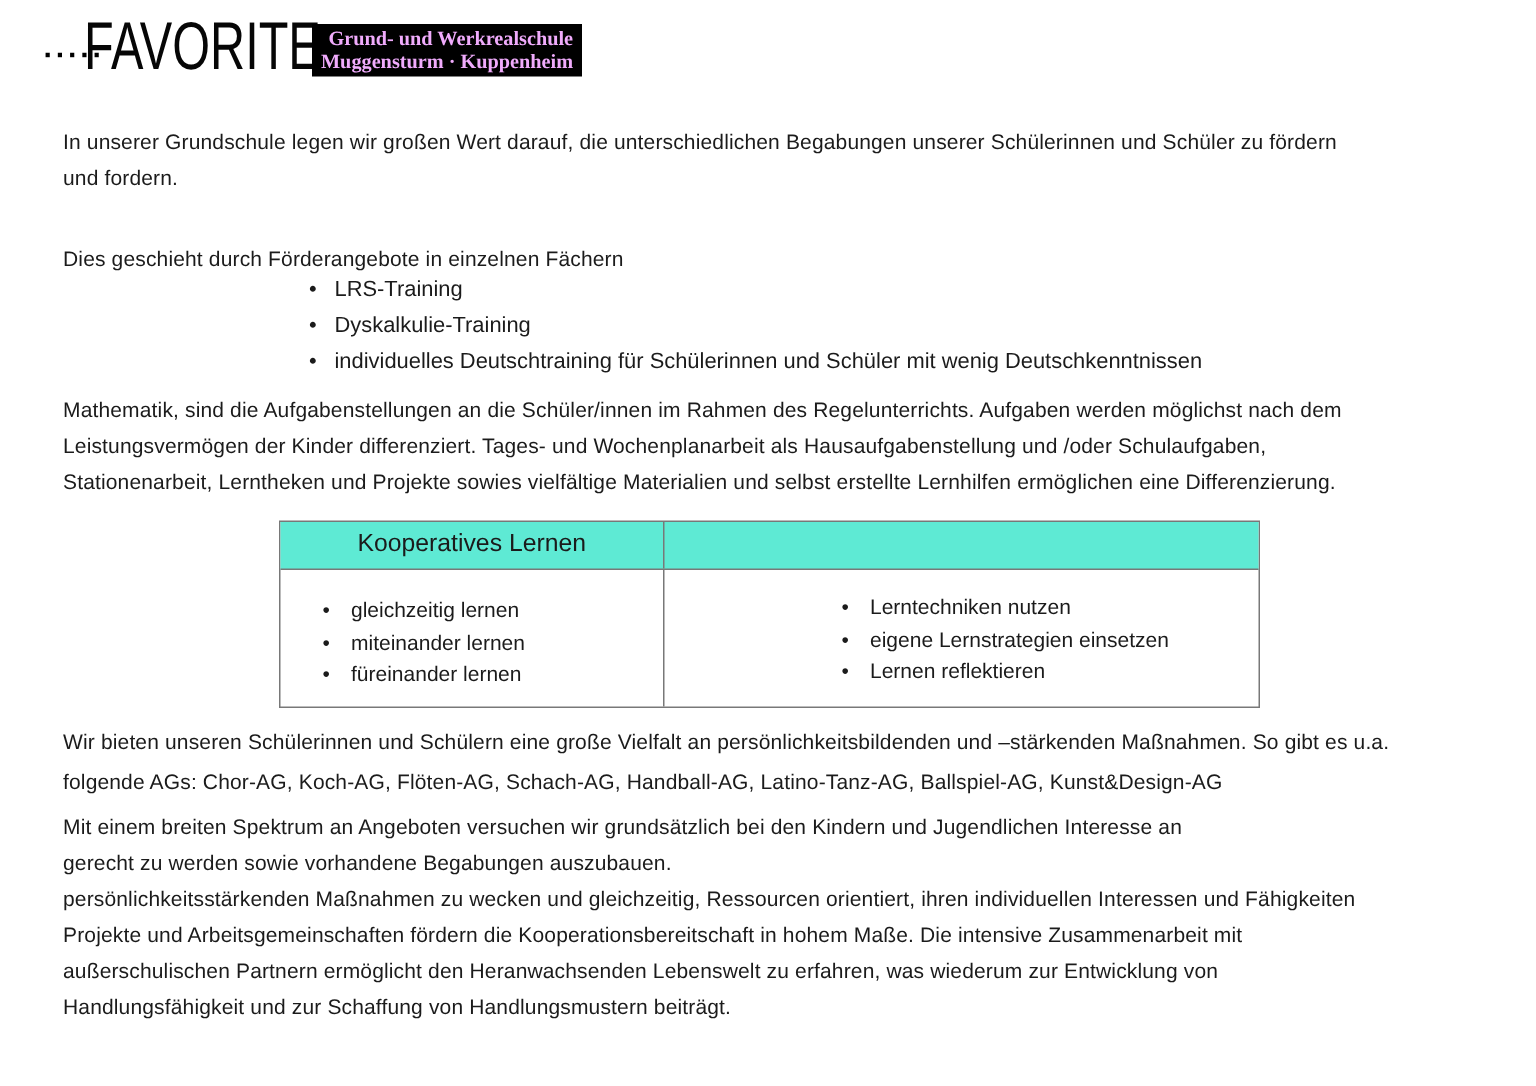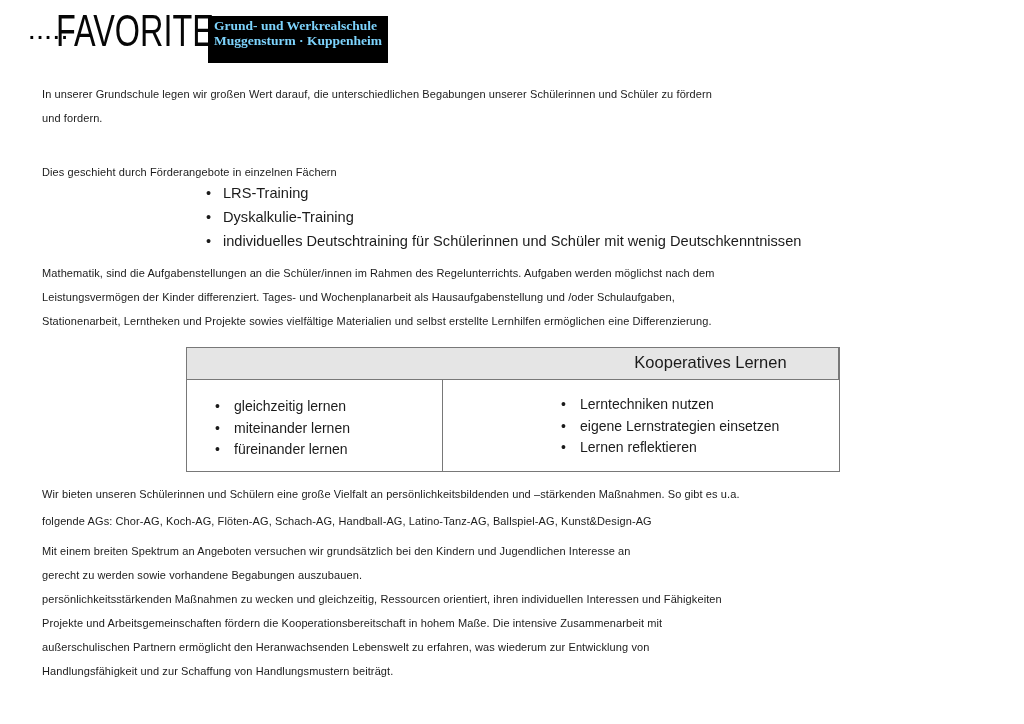--- a/index.html
+++ b/index.html
@@ -18,46 +18,46 @@
   }
   .logo-brand {
     position:absolute; left:56px; top:7px;
     font-size:45px; line-height:48px; font-weight:400;
     color:#060606; letter-spacing:0px;
     transform:scaleX(0.72); transform-origin:0 0;
     white-space:nowrap;
   }
   .logo-badge {
     position:absolute; left:208px; top:16px;
-    background:#000000; color:#7dd3fc;
+    background:#000000; color:#f0abfc;
     font-family:"Liberation Serif","DejaVu Serif",serif;
     font-weight:700; font-size:13.5px; line-height:15px;
-    padding:2px 6px 15px 6px; text-align:left; white-space:nowrap;
+    padding:2px 6px 3px 6px; text-align:right; white-space:nowrap;
   }
 
   
-  .para { position:absolute; left:42px; font-size:11px; line-height:24px; letter-spacing:0.1px; }
+  .para { position:absolute; left:42px; font-size:14px; line-height:24px; letter-spacing:0.1px; }
   .line { white-space:nowrap; }
   .p-intro   { top:82px; }
   .p-foerder { top:140px;margin-top:20px; }
   .p-element { top:261px; }
   .p-ags     { top:481px; line-height:27px; }
   .p-spektrum{ top:539px; }
 
   
   .bullets { position:absolute; left:206px; top:181px; font-size:14.6px; }
   .li { display:flex; line-height:24px; white-space:nowrap; }
   .b  { width:17px; flex:0 0 17px; }
 
   
   .ftable {
     position:absolute; left:186px; top:347px; width:654px;
     border:1px solid #787878; background:#ffffff; box-sizing:border-box;
   }
-  .thead { display:flex; background:#e5e5e5; border-bottom:1px solid #787878;justify-content:flex-end; }
+  .thead { display:flex; background:#5eead4; border-bottom:1px solid #787878; }
   .th { font-size:16.5px; padding:5px 0 7px 0; text-align:center; color:#1b1b1b; }
   .th-left { width:256px; border-right:1px solid #787878; box-sizing:border-box; }
   .th-right { flex:1; }
   .tbody { display:flex; height:91px; }
   .td { box-sizing:border-box; }
   .td-left { width:256px; border-right:1px solid #787878; padding:16px 0 0 28px; }
   .td-right { flex:1; padding:14px 0 0 118px; }
   .ftable .li { line-height:21.5px; font-size:14px; }
   .ftable .b { width:19px; flex:0 0 19px; }
 </style>

